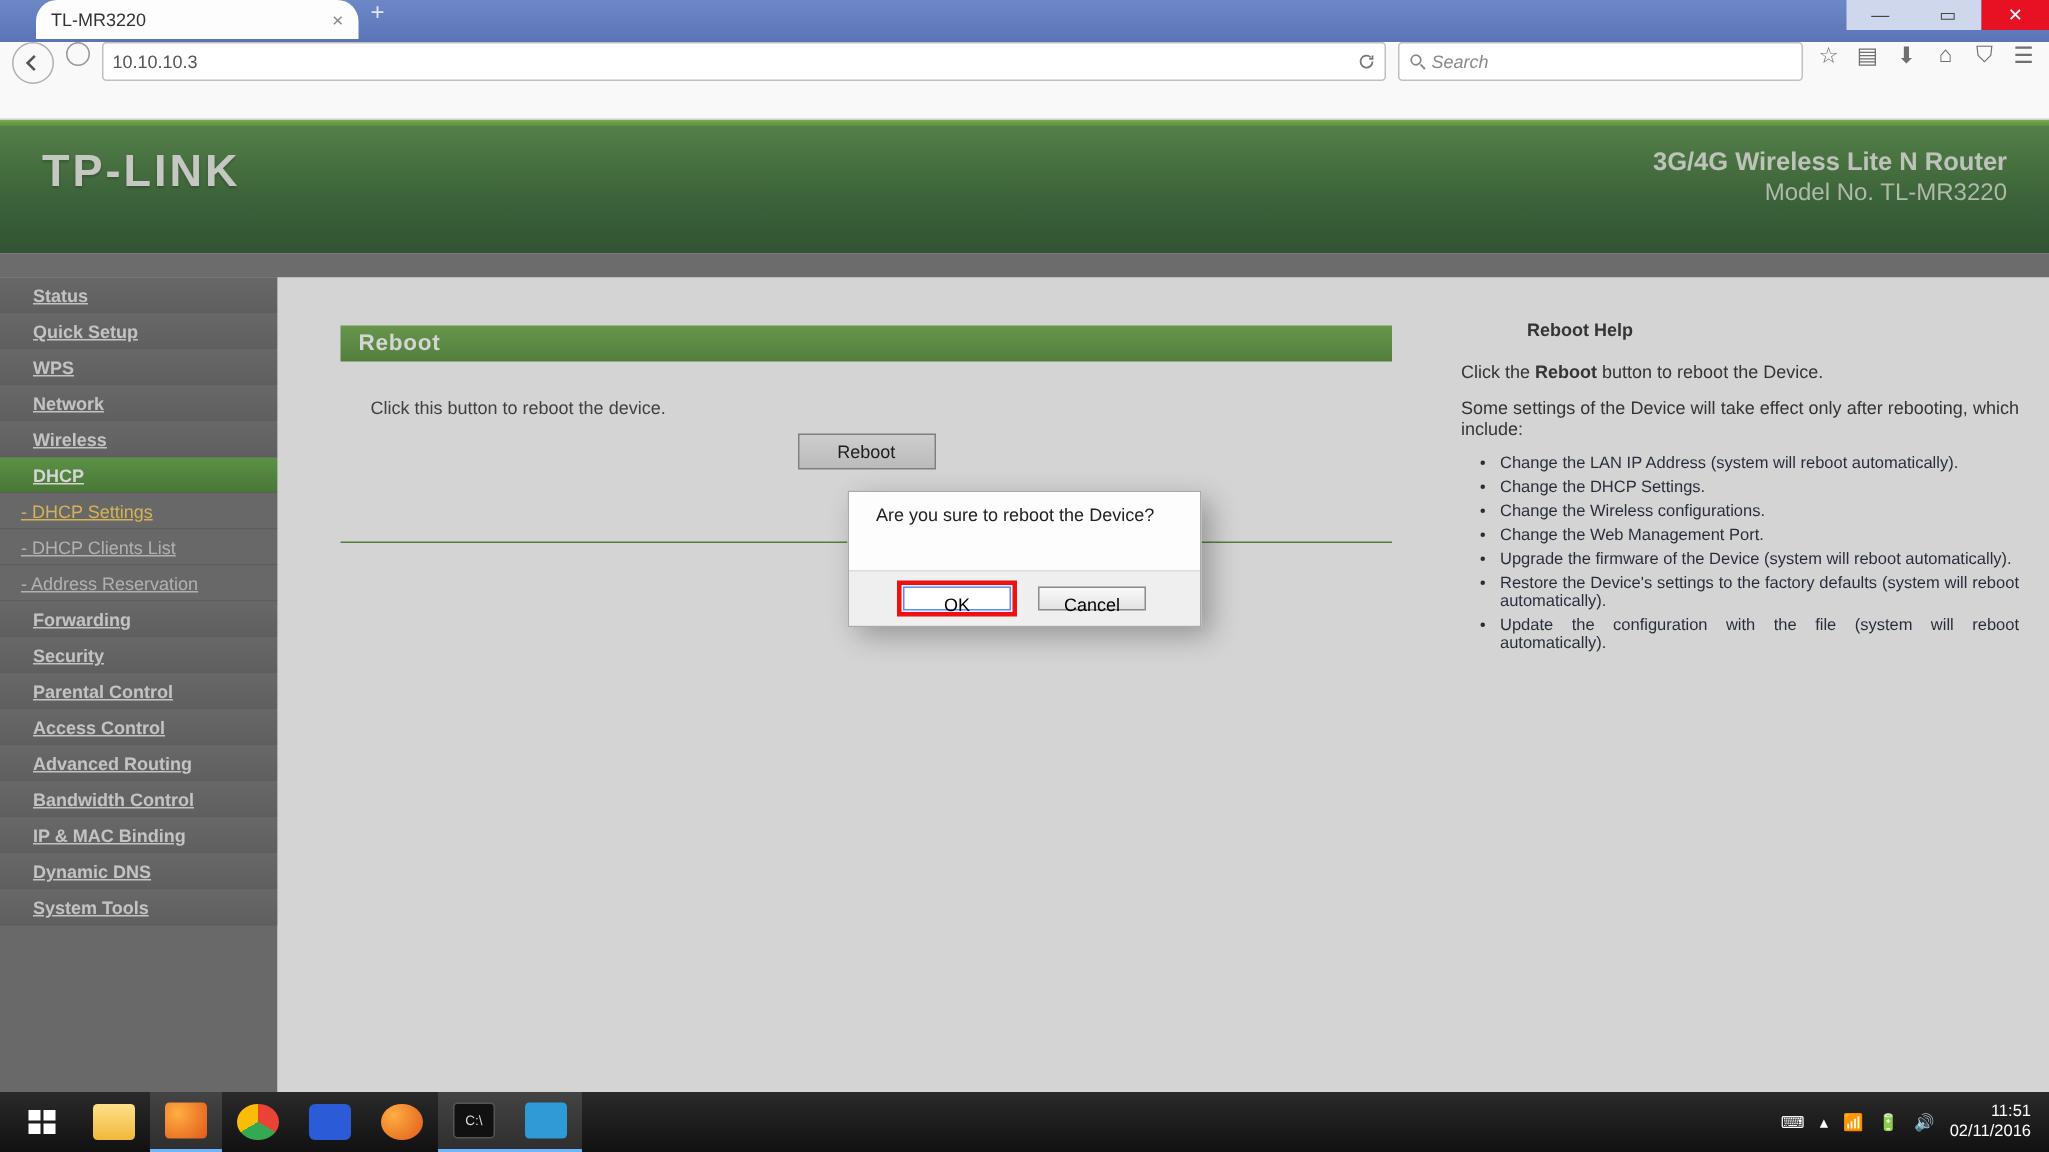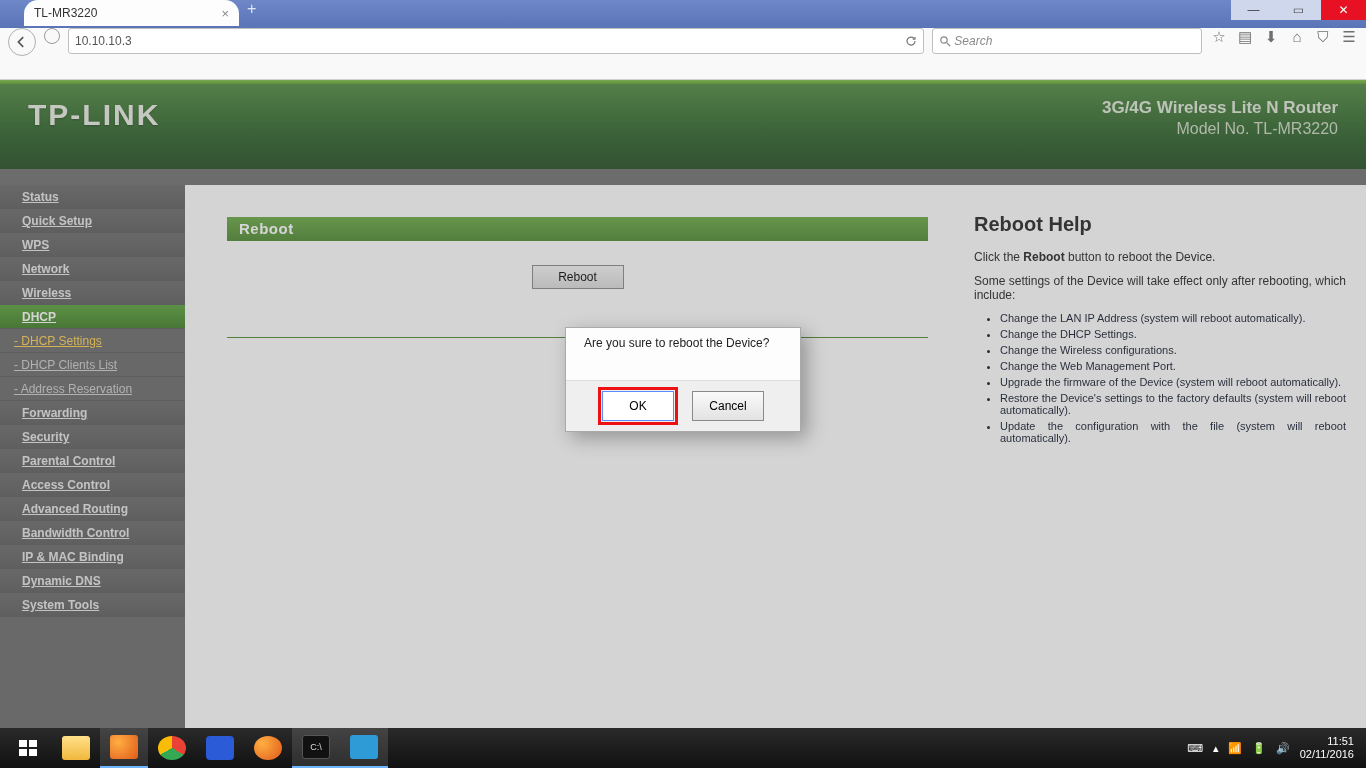--- a/index.html
+++ b/index.html
@@ -43,34 +43,34 @@
 .sep-v { width:14px; background:#fff; }
 .main { flex:1; background:#fff; padding:32px 28px; }
 .panel-title { background:linear-gradient(#69a943,#4d8a2f); color:#fff; font-weight:bold; font-size:15px; padding:3px 12px; letter-spacing:.5px; }
 .panel-body { border-top:1px solid #4d8a2f; padding:24px 20px 30px; }
 .panel-text { font-size:12px; color:#333; margin-bottom:10px; }
 .btn { display:inline-block; min-width:92px; height:24px; border:1px solid #8a8a8a; background:linear-gradient(#f6f6f6,#dcdcdc); font-size:12px; text-align:center; line-height:22px; cursor:pointer; }
 .panel-center { text-align:center; }
 .hr { border:none; border-top:1px solid #4d8a2f; margin-top:18px; }
 
 .help { width:410px; background:#fff; padding:28px 20px 0 18px; border-left:0; }
-.help h2 { font-size:20px; color:#222; margin-bottom:14px; }
+.help h2 { font-size:12px; color:#222; margin-bottom:14px;margin-left:44px; }
 .help p { font-size:12px; color:#222; margin-bottom:10px; text-align:justify; }
 .help ul { list-style:disc; padding-left:26px; }
 .help li { font-size:11px; color:#0f172a; margin-bottom:4px; text-align:justify; }
 
 
 .dim-overlay { position:absolute; inset:0; background:rgba(100,100,100,.28); pointer-events:none; }
 .router-wrap { position:relative; height:100%; }
 
 
 .dialog { position:absolute; left:565px; top:243px; width:236px; background:#fdfdfd; border:1px solid #aaa; box-shadow:6px 6px 18px rgba(0,0,0,0.3); z-index:50; }
 .dialog-body { padding:8px 18px 30px; font-size:12px; color:#222; }
 .dialog-actions { background:#efefef; padding:10px 12px; display:flex; justify-content:center; gap:18px; border-top:1px solid #ddd;}
-.dialog-btn { min-width:72px; height:30px; border:1px solid #8a8a8a; background:linear-gradient(#fafafa,#e2e2e2); font-size:12px; line-height:22px; text-align:center; cursor:pointer; }
+.dialog-btn { min-width:72px; height:16px; border:1px solid #8a8a8a; background:linear-gradient(#fafafa,#e2e2e2); font-size:12px; line-height:22px; text-align:center; cursor:pointer; }
 .dialog-btn.primary { outline:3px solid #e11; outline-offset:1px; border:1px solid #5a8cff; background:#fff; }
 
 
 .taskbar { position:fixed; left:0; bottom:0; height:40px; width:100%; background:linear-gradient(#2a2a2a,#111); display:flex; align-items:center; padding:0 4px; color:#fff; }
 .task-btn { width:48px; height:40px; display:flex; align-items:center; justify-content:center; }
 .task-active { background:rgba(255,255,255,0.12); border-bottom:2px solid #6cb5ff; }
 .task-icon { width:28px; height:24px; border-radius:3px; display:flex; align-items:center; justify-content:center; font-size:14px; }
 .tray { margin-left:auto; display:flex; align-items:center; gap:10px; font-size:11px; padding-right:8px; }
 .tray .clock { text-align:right; line-height:13px; }
 svg { display:block; }
@@ -155,20 +155,21 @@
       <div class="side-item">IP &amp; MAC Binding</div>
       <div class="side-item">Dynamic DNS</div>
       <div class="side-item">System Tools</div>
     </div>
 
     <div class="sep-v"></div>
 
     <div class="main">
       <div class="panel-title">Reboot</div>
       <div class="panel-body">
+        <div class="panel-text">Click this button to reboot the device.</div>
         <div class="panel-center">
           <button class="btn">Reboot</button>
         </div>
       </div>
       <hr class="hr">
     </div>
 
     <div class="help">
       <h2>Reboot Help</h2>
       <p>

